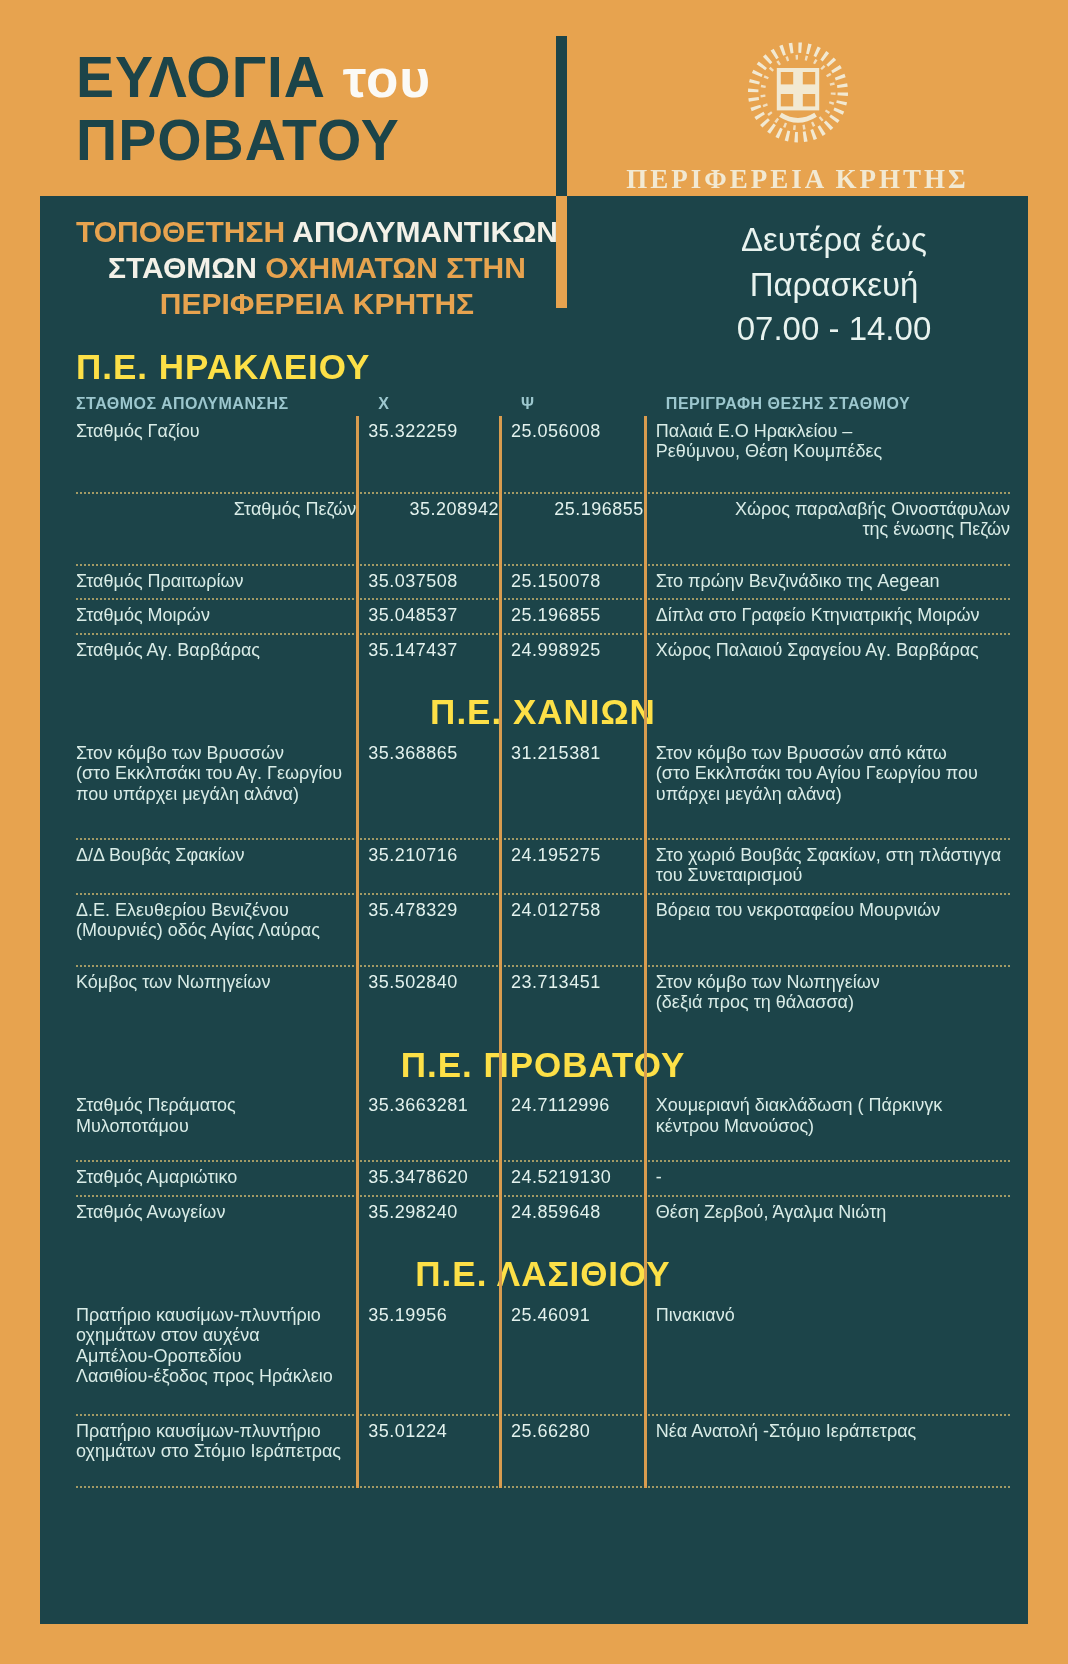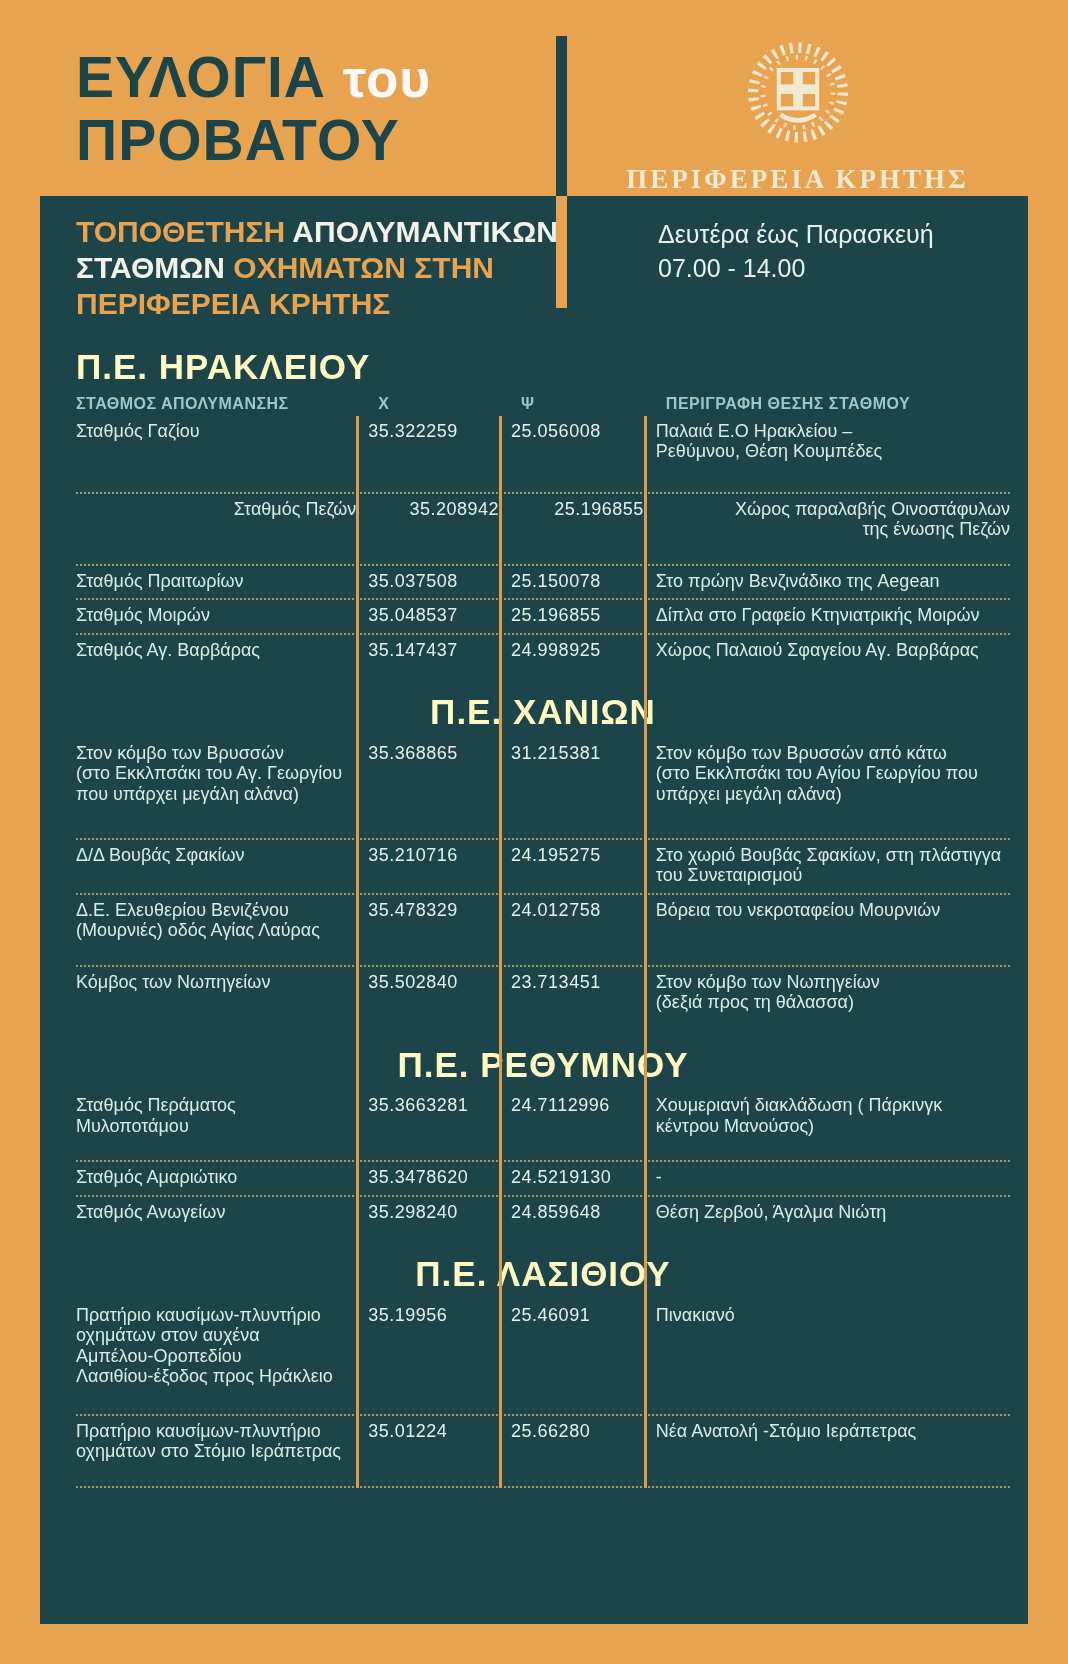--- a/index.html
+++ b/index.html
@@ -18,27 +18,27 @@
   .divider-orange{position:absolute;left:556px;top:196px;width:11px;height:112px;background:#E7A34F;z-index:3;}
   
   .logo-wrap{position:absolute;left:567px;top:30px;width:461px;text-align:center;color:#F2E9D2;}
   .logo-emblem{display:inline-block;}
   .logo-name{font-size:27px;font-weight:700;letter-spacing:3px;margin-top:2px;
     font-family:"Liberation Serif","DejaVu Serif",serif;}
   .logo-sub{font-size:15px;font-weight:700;letter-spacing:5px;margin-top:4px;}
   
   .panel{position:absolute;left:40px;top:196px;width:988px;height:1428px;background:#1C4449;
     box-sizing:border-box;padding:0 18px 0 36px;display:flex;flex-direction:column;}
-  .intro{position:relative;height:130px;flex:0 0 auto;}
+  .intro{position:relative;height:130px;flex:0 0 auto;text-align:center;}
   .subtitle{position:absolute;left:0;top:18px;font-size:30px;font-weight:700;line-height:1.2;}
   .subtitle .org{color:#E7A34F;}
   .subtitle .wht{color:#F3F1E8;}
-  .schedule{position:absolute;left:582px;top:22px;font-size:25px;line-height:1.35;color:#E8F3EF;}
-  
-  .section-title{color:#fef9c3;font-size:35px;font-weight:800;letter-spacing:1px;line-height:1.1;}
+  .schedule{position:absolute;left:582px;top:22px;font-size:33px;line-height:1.35;color:#E8F3EF;}
+  
+  .section-title{color:#fde047;font-size:35px;font-weight:800;letter-spacing:1px;line-height:1.1;}
   .first-title{margin-top:22px;margin-bottom:8px;flex:0 0 auto;}
   .thead{display:grid;grid-template-columns:30% 15.3% 15.5% 39.2%;
     color:#9CC7CE;font-size:16px;font-weight:700;letter-spacing:0.5px;padding-bottom:3px;flex:0 0 auto;}
   .thead .hc{padding-left:22px;}
   .thead .hc:first-child{padding-left:0;}
   .table-body{position:relative;flex:0 0 auto;}
   .vline{position:absolute;top:0;bottom:0;width:3px;background:#D89C4F;z-index:1;}
   .vl1{left:30%;} .vl2{left:45.3%;} .vl3{left:60.8%;}
   .table-body .section-title{margin-top:26px;margin-bottom:6px;text-align:center;}
   .trow{display:grid;grid-template-columns:30% 15.3% 15.5% 39.2%;
@@ -167,21 +167,21 @@
         <div class="cell y-cell">24.012758</div>
         <div class="cell description-cell">Βόρεια  του νεκροταφείου Μουρνιών</div>
       </div>
       <div class="trow no-sep" id="row-1-3">
         <div class="cell station-cell">Κόμβος των Νωπηγείων</div>
         <div class="cell x-cell">35.502840</div>
         <div class="cell y-cell">23.713451</div>
         <div class="cell description-cell">Στον κόμβο των Νωπηγείων
 (δεξιά προς τη θάλασσα)</div>
       </div>
-      <div class="section-title">Π.Ε. ΡΕΘΥΜΝΟΥ</div>
+      <div class="section-title">Π.Ε. ΠΡΟΒΑΤΟΥ</div>
       <div class="trow" id="row-2-1">
         <div class="cell station-cell">Σταθμός Περάματος
 Μυλοποτάμου</div>
         <div class="cell x-cell">35.3663281</div>
         <div class="cell y-cell">24.7112996</div>
         <div class="cell description-cell">Χουμεριανή διακλάδωση ( Πάρκινγκ
 κέντρου Μανούσος)</div>
       </div>
       <div class="trow" id="row-2-2">
         <div class="cell station-cell">Σταθμός Αμαριώτικο</div>

